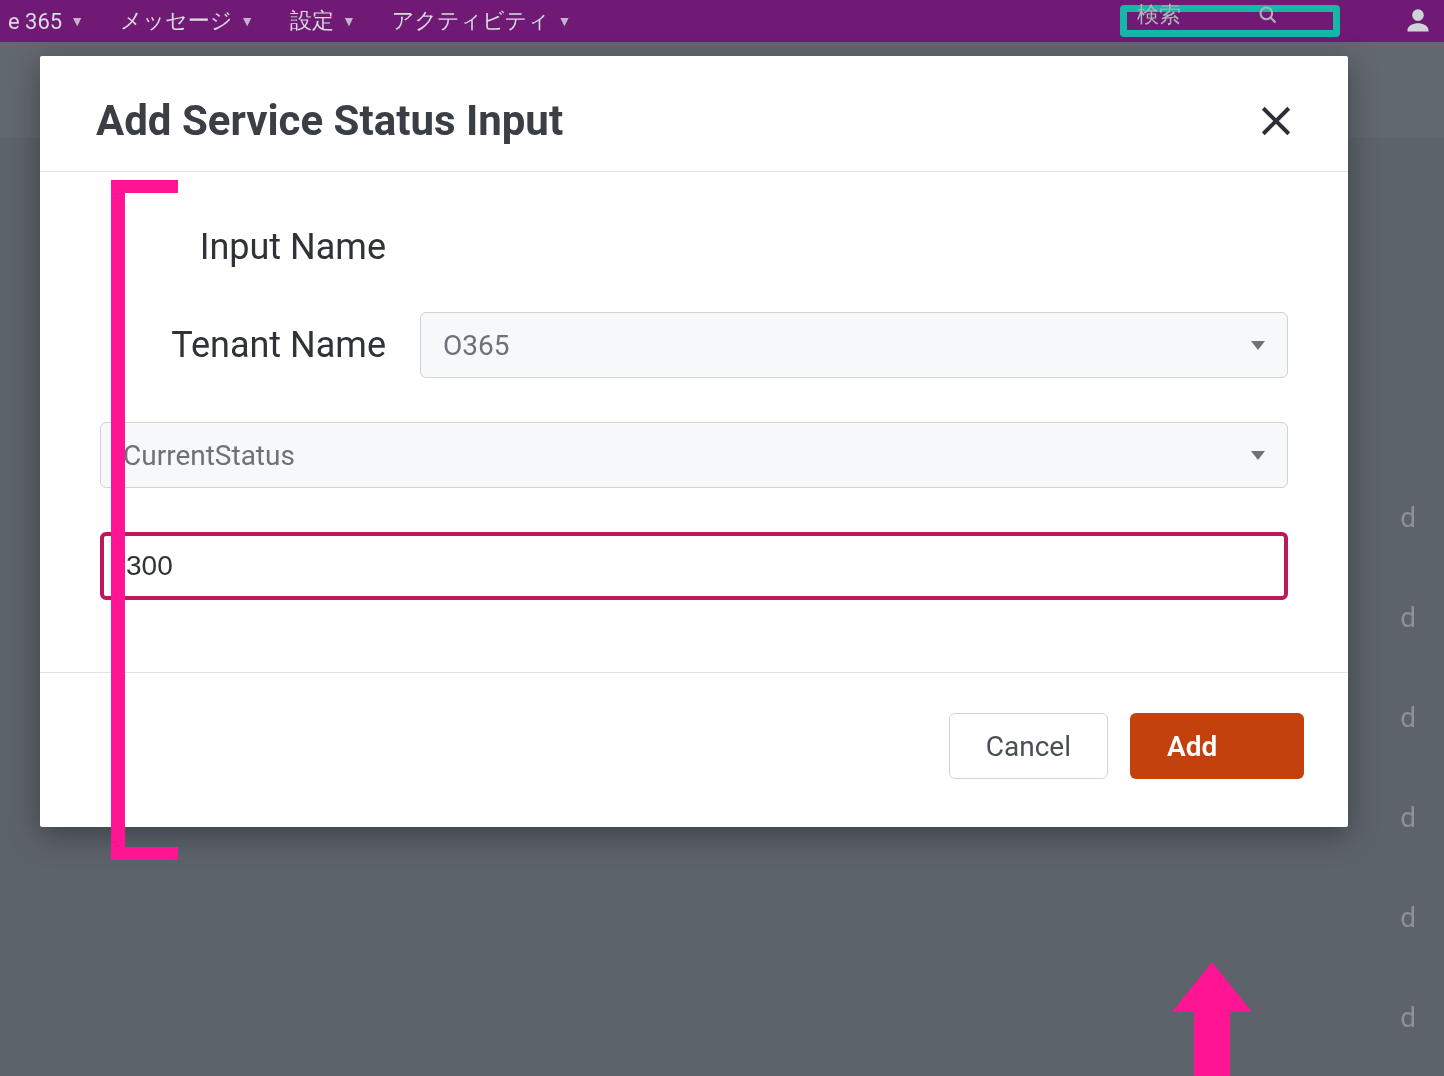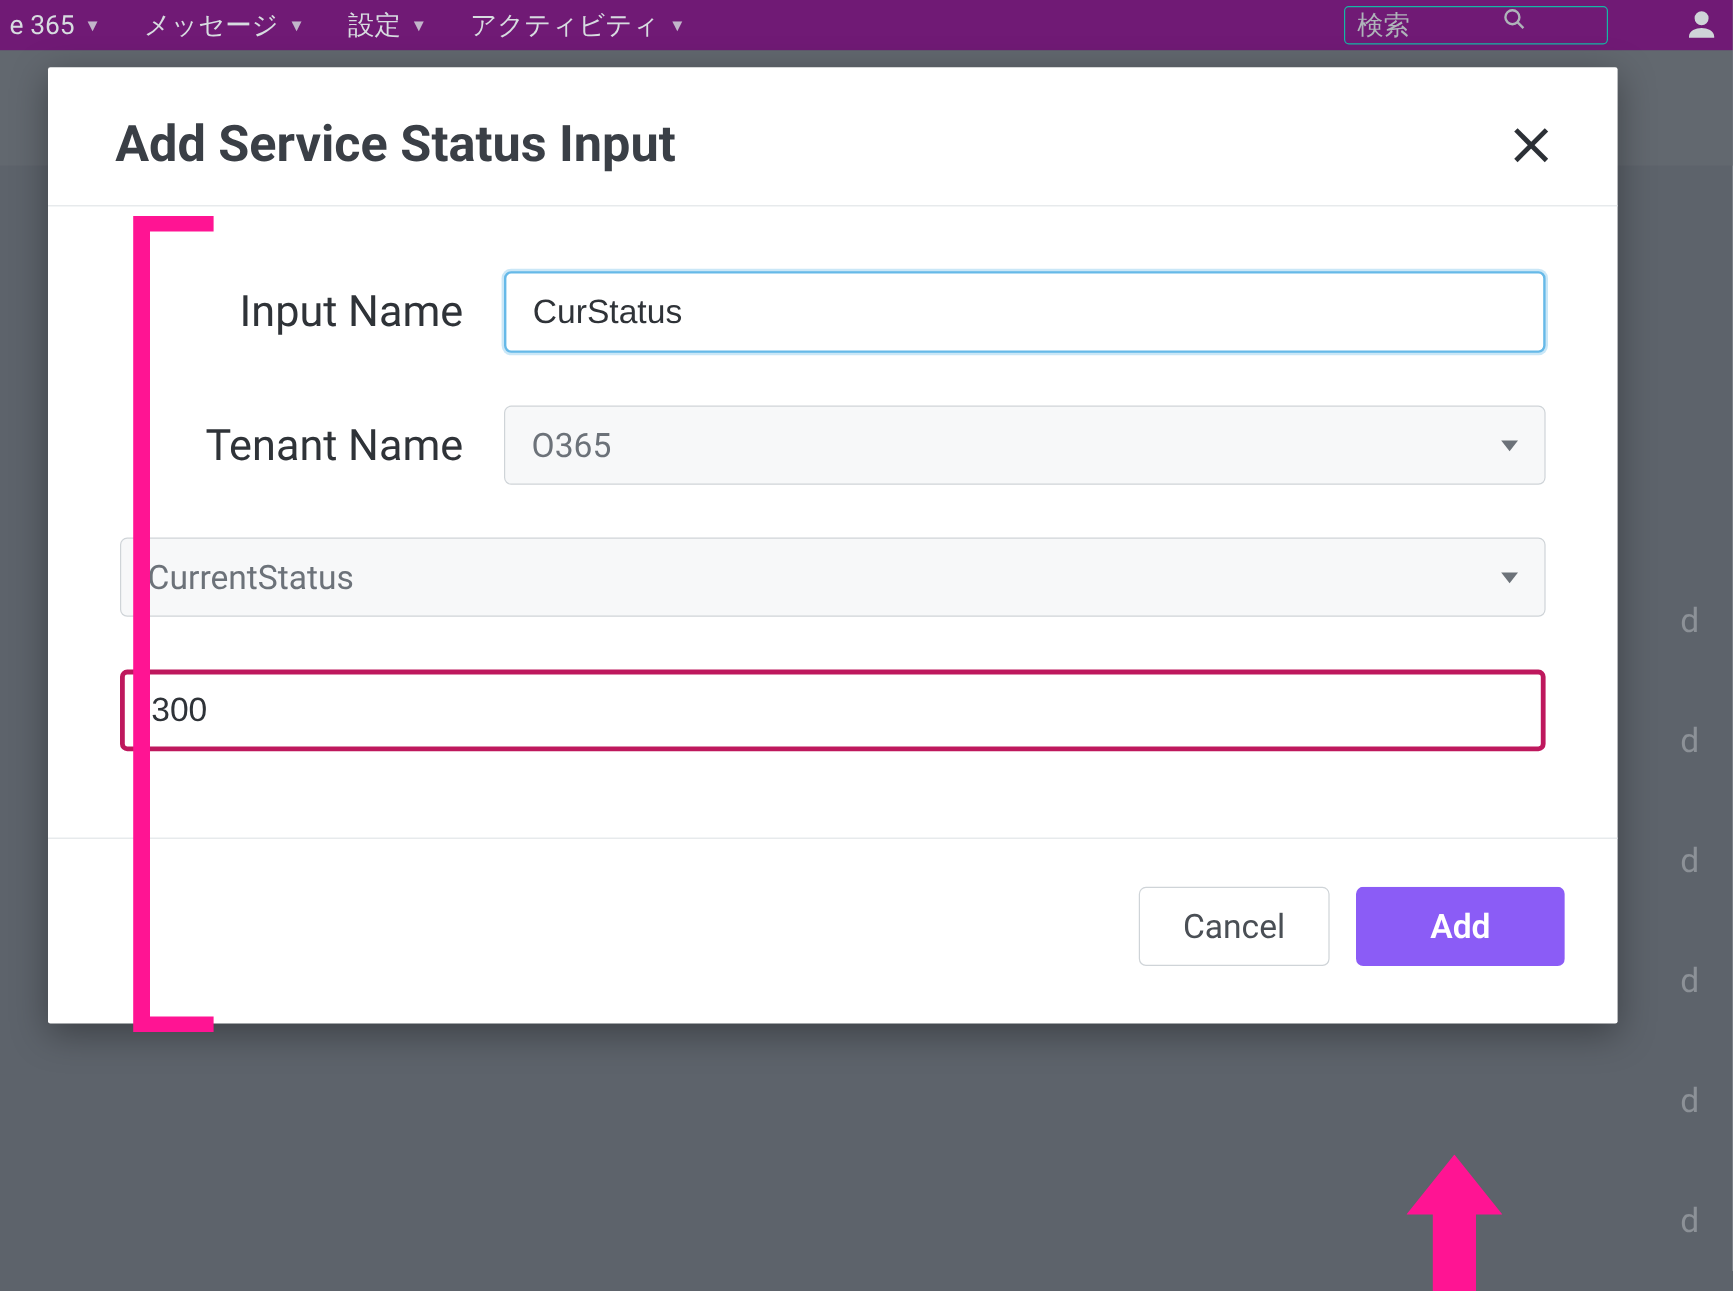--- a/index.html
+++ b/index.html
@@ -30,22 +30,22 @@
     display: inline-flex;
     align-items: center;
     gap: 8px;
     white-space: nowrap;
   }
   .topnav .nav-item .caret { font-size: 14px; opacity: .8; }
 
   .topnav .search-wrap {
     margin-left: auto;
     display: flex;
-    align-items: flex-start;
-    border: 1px solid #14b8a6;
+    align-items: flex-end;
+    border: 7px solid #14b8a6;
     border-radius: 4px;
     height: 32px;
     padding: 0 10px;
     color: #aeb4b9;
     gap: 77px;
     min-width: 220px;
   }
   .topnav .user-icon {
     width: 28px; height: 28px;
     margin-left: 28px;
@@ -178,31 +178,30 @@
     justify-content: flex-end;
     gap: 22px;
   }
   .btn {
     height: 66px;
     padding: 0 36px;
     border-radius: 6px;
     font-size: 28px;
     display: inline-flex;
     align-items: center;
-    justify-content: center;
     cursor: pointer;
     border: 1px solid transparent;
   }
   .btn-secondary {
     background: #fff;
     border-color: #cfd4d8;
     color: #4a4f55;
   }
   .btn-primary {
-    background: #8b5cf6;
+    background: #c2410c;
     color: #fff;
     font-weight: 600;
     min-width: 174px;
   }
 
   
   .annot-bracket {
     position: absolute;
     left: 106px;
     top: 180px;
@@ -275,23 +274,20 @@
   <div class="modal-header">
     <div class="modal-title">Add Service Status Input</div>
     <div class="modal-close"></div>
   </div>
   <div class="modal-hr"></div>
 
   <div class="modal-body">
 
     <div class="field-row">
       <div class="field-label">Input Name</div>
-      <div class="field-control">
-        <input class="text-input" type="text" value="CurStatus" style="">
-      </div>
     </div>
 
     <div class="field-row">
       <div class="field-label">Tenant Name</div>
       <div class="field-control">
         <div class="select">
           <span>O365</span>
           <span class="sel-caret"></span>
         </div>
       </div>

